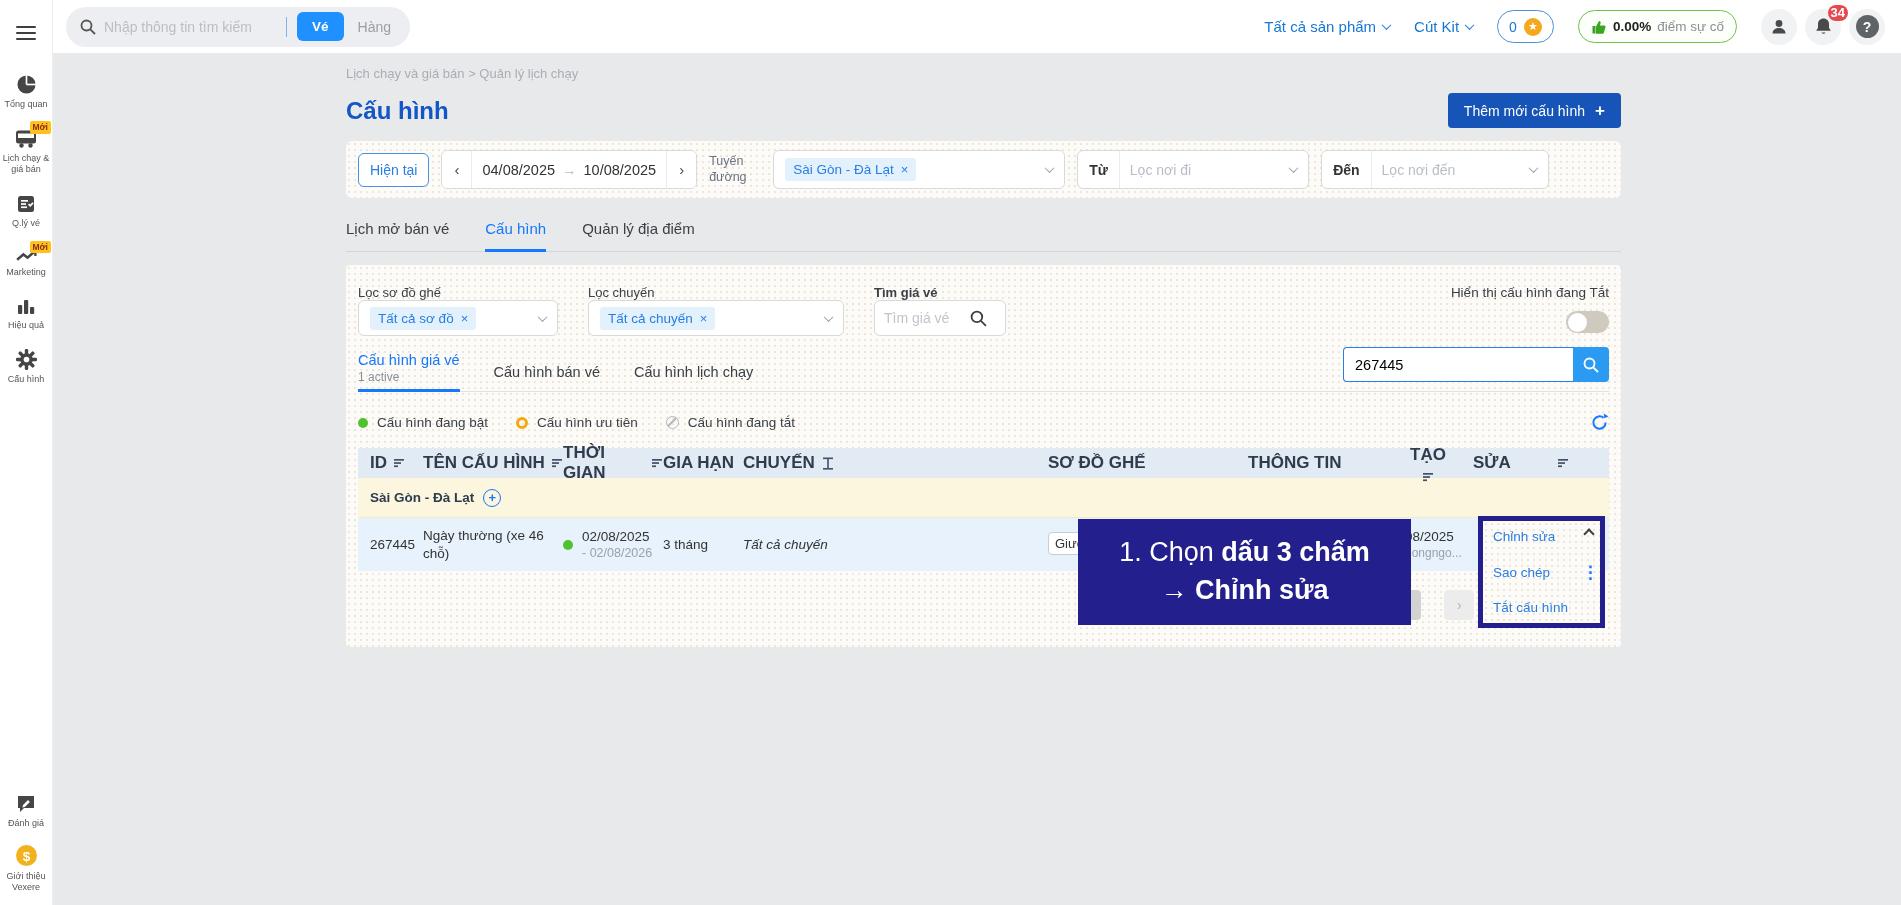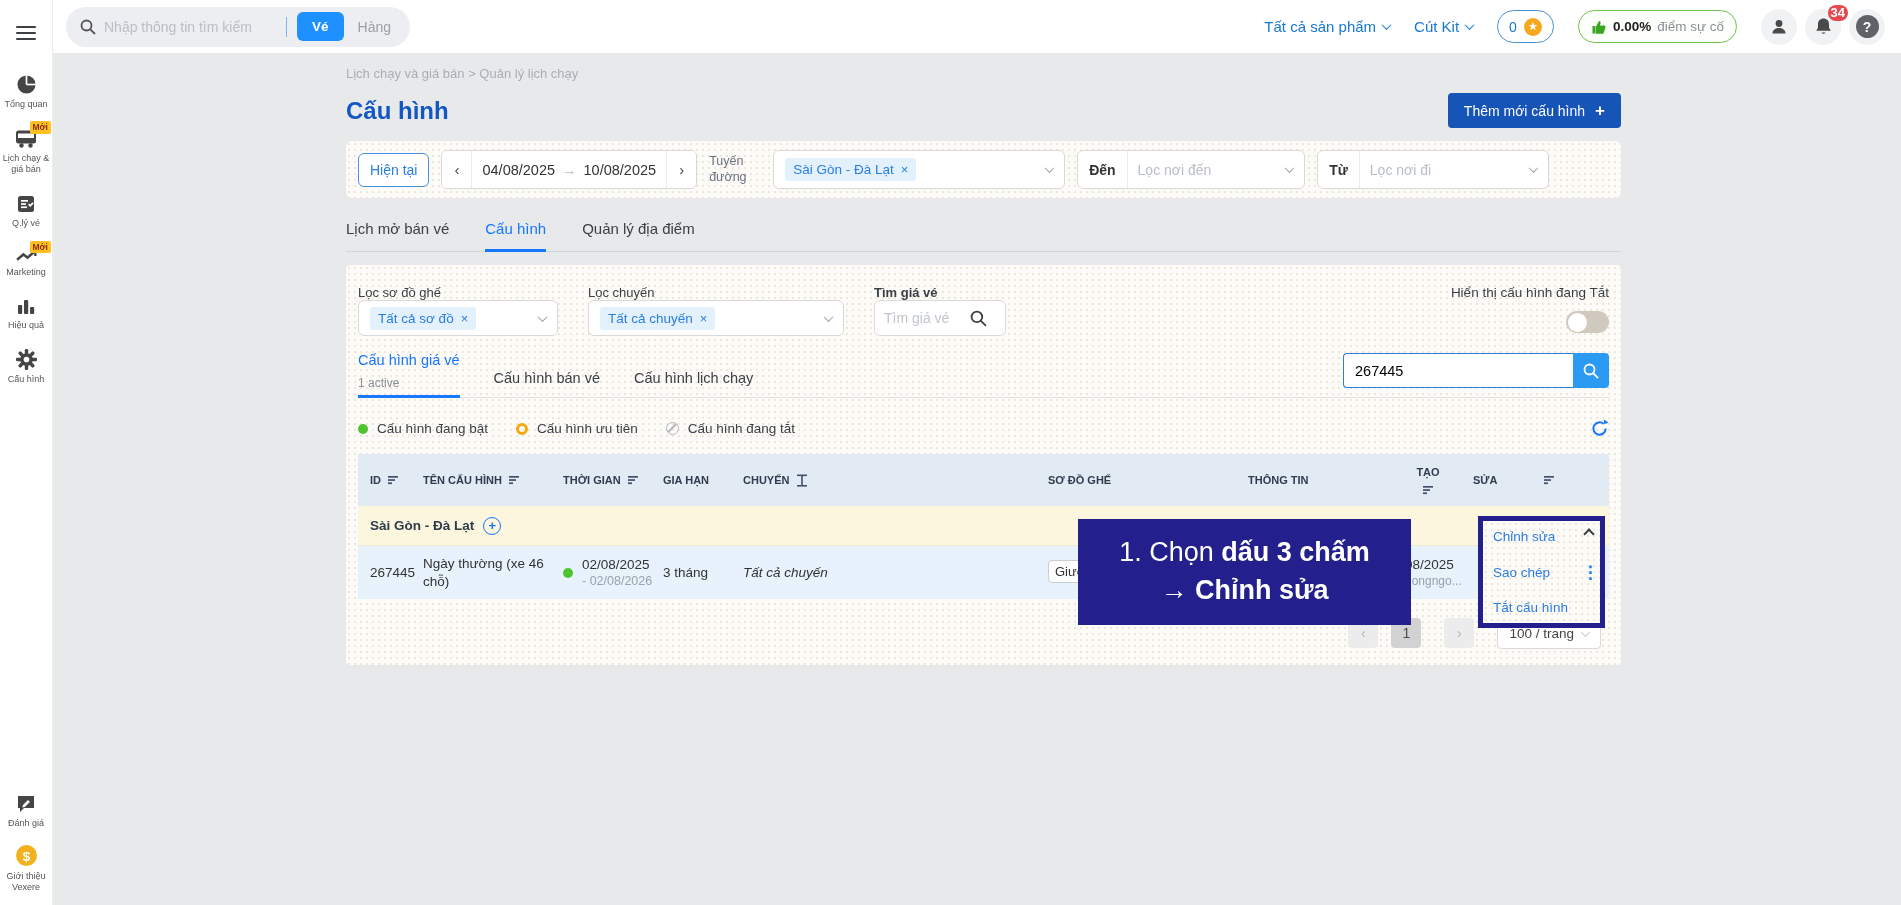--- a/index.html
+++ b/index.html
@@ -104,39 +104,39 @@
   .price-box input { border:none; outline:none; background:transparent; width:86px; font-size:14px; font-family:"Liberation Sans", sans-serif; }
   .price-box input::placeholder { color:#c0c5cc; }
   .toggle-group { margin-left:auto; text-align:right; }
   .toggle-label { font-size:13.5px; color:#3a3f45; }
   .toggle { margin-top:11px; width:43px; height:22px; border-radius:11px; background:#cfcabd; position:relative; display:inline-block; cursor:pointer; }
   .toggle .knob { position:absolute; left:1.5px; top:1.5px; width:19px; height:19px; border-radius:50%; background:#fff; }
   
   .subtabs-row { display:flex; align-items:flex-end; border-bottom:1px solid #e2e2e2; margin-top:15px; position:relative; }
   .subtab { margin-right:34px; padding-bottom:11px; font-size:14.5px; color:#3b4046; cursor:pointer; }
   .subtab.active { color:#1677ff; border-bottom:3px solid #1677ff; margin-bottom:-1px; padding-bottom:5px; }
-  .subtab .sub { display:block; font-size:12px; color:#8a8f96; margin-top:8px; }
+  .subtab .sub { display:block; font-size:12px; color:#8a8f96; margin-top:2px; }
   .table-search { position:absolute; right:0; bottom:9px; display:flex; }
   .table-search input {
     width:230px; height:35px; border:1px solid #2a7de1; border-right:none; border-radius:4px 0 0 4px;
     padding:0 11px; font-size:14.5px; outline:none; font-family:"Liberation Sans", sans-serif; background:#fff;
   }
   .table-search button { width:36px; height:35px; background:#2b9af3; border:none; border-radius:0 4px 4px 0; cursor:pointer; display:flex; align-items:center; justify-content:center; }
   
   .legend-row { margin-top:21px; display:flex; align-items:center; gap:28px; font-size:13.5px; color:#3b4046; }
   .leg { display:flex; align-items:center; gap:9px; }
   .dot-on { width:10px; height:10px; border-radius:50%; background:#4fc22f; }
   .dot-priority { width:12px; height:12px; border-radius:50%; border:3.5px solid #f5a80f; }
   .dot-off { width:13px; height:13px; border-radius:50%; border:1.5px solid #b3b8bf; position:relative; }
   .dot-off::after { content:""; position:absolute; left:-1px; top:4.3px; width:12px; height:1.5px; background:#b3b8bf; transform:rotate(-45deg); }
   .refresh-btn { margin-left:auto; cursor:pointer; display:flex; }
   
   .table { margin-top:16px; }
   .trow { display:flex; align-items:center; }
-  .thead { background:#e2eaf3; height:52px; font-size:11px; font-weight:bold; color:#2e3c4e; }
+  .thead { background:#e2eaf3; height:30px; font-size:17px; font-weight:bold; color:#2e3c4e; }
   .th { display:flex; align-items:center; gap:7px; }
   .c-id { width:65px; padding-left:12px; }
   .c-name { width:140px; }
   .c-time { width:100px; }
   .c-renew { width:80px; }
   .c-trip { width:305px; }
   .c-seat { width:200px; }
   .c-info { width:135px; }
   .c-create { width:90px;flex-direction:column; }
   .c-edit { flex:1;gap:47px; }
@@ -356,28 +356,28 @@
         <button class="date-nav r">›</button>
       </div>
       <div class="route-label">Tuyến đường</div>
       <div class="select-box w-route">
         <span class="tag">
           <span>Sài Gòn - Đà Lạt</span>
           <span class="x">×</span>
         </span>
         <span class="chev"></span>
       </div>
+      <div class="io-group w-from">
+        <span class="io-label">Từ</span>
+        <span class="io-ph">Lọc nơi đi</span>
+        <span class="chev"></span>
+      </div>
       <div class="io-group w-to">
         <span class="io-label">Đến</span>
         <span class="io-ph">Lọc nơi đến</span>
-        <span class="chev"></span>
-      </div>
-      <div class="io-group w-from">
-        <span class="io-label">Từ</span>
-        <span class="io-ph">Lọc nơi đi</span>
         <span class="chev"></span>
       </div>
     </div>
 
     <div class="tabs">
       <div class="tab">Lịch mở bán vé</div>
       <div class="tab active">Cấu hình</div>
       <div class="tab">Quản lý địa điểm</div>
     </div>
 

